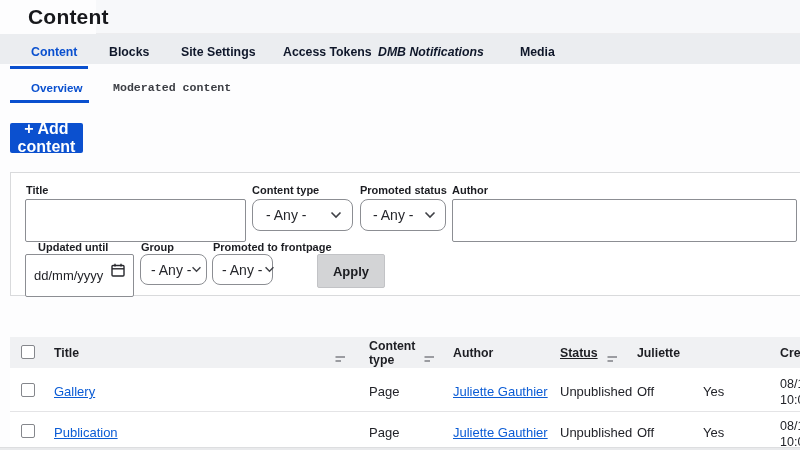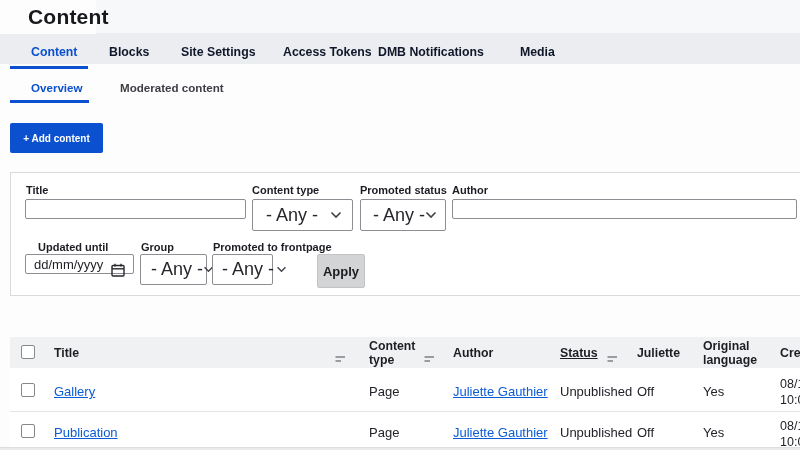--- a/index.html
+++ b/index.html
@@ -14,52 +14,52 @@
   .abs { position: absolute; }
 
   
   .gray-band   { left:0; top:5;  width:800px; height:64px; background:#ebedf0; }
   .second-band { left:0; top:69; width:800px; height:34px; background:#f7f8fa; border-bottom:1px solid #ededef; }
   .title-box   { left:0; top:0;  width:96px;  height:34px; background:#fdfdfe; }
   .page-title  { left:28px; top:5px; font-size:21px; font-weight:700; color:#17181c; letter-spacing:.2px; }
 
   .ptab { top:45px; height:18px; font-size:12.3px; font-weight:700; color:#0f172a; cursor:pointer; white-space:nowrap; }
   .ptab.active { color:#0a50cf; }
-  .pt0{left:31px;} .pt1{left:109px;} .pt2{left:181px;} .pt3{left:283px;} .pt4{left:378px;} .pt5{left:520px;}
+  .pt0{left:31px;} .pt1{left:109px;} .pt2{left:181px;} .pt3{left:283px;} .pt4{left:378px;font-style:italic;} .pt5{left:520px;}
   .ptab-underline { left:10px; top:66px; width:78px; height:3px; background:#0a50cf; }
 
   .stab { top:81px; height:16px; font-size:11.6px; font-weight:700; color:#3c3e44; cursor:pointer; white-space:nowrap; }
   .stab.active { color:#0a50cf; }
-  .st0{left:31px;} .st1{left:120px;}
+  .st0{left:31px;} .st1{left:113px;font-family:Liberation Mono, monospace;}
   .stab-underline { left:10px; top:100px; width:79px; height:3px; background:#0a50cf; }
 
   
   .add-btn {
-    left:10px; top:123px; width:93px; height:30px;
-    background:#0b50cf; color:#fff; font-size:10px; font-weight:700;
+    left:10px; top:123px; width:73px; height:30px;
+    background:#0b50cf; color:#fff; font-size:16px; font-weight:700;
     border:none; border-radius:2px; cursor:pointer;
     display:flex; align-items:center; justify-content:center;
     font-family:"Liberation Sans", sans-serif;
   }
 
   
   .filter-panel { left:10px; top:172px; width:800px; height:124px; background:#fff; border:1px solid #d9dadc; }
   .flabel { font-size:11px; font-weight:700; color:#1c1d22; white-space:nowrap; }
   .tbox {
-    background:#fff; border:1px solid #8c8e93; border-radius:2px; height:20px;
+    background:#fff; border:1px solid #8c8e93; border-radius:2px; height:43px;
     font-size:13px; font-family:"Liberation Sans", sans-serif; color:#1f2025; padding:0 8px; outline:none;
   }
   .selbox {
-    background:#fff; border:1px solid #8c8e93; border-radius:2px; height:32px;
-    display:flex; align-items:center; font-size:18px; color:#26272c; cursor:pointer;
+    background:#fff; border:1px solid #8c8e93; border-radius:8px; height:32px;
+    display:flex; align-items:center; font-size:14px; color:#26272c; cursor:pointer;
   }
   .selbox .sel-val { white-space:nowrap; }
   .chev { display:block; }
   .apply-btn {
-    left:317px; top:254px; width:48px; height:34px;
+    left:317px; top:254px; width:68px; height:34px;
     background:#d3d4d6; border:1px solid #c2c3c6; border-radius:2px;
     font-size:13px; font-weight:700; color:#1b1c20; cursor:pointer;
     font-family:"Liberation Sans", sans-serif;
   }
   .date-field { left:25px; top:254px; width:109px; }
   .date-field input { width:100%; padding-right:28px; }
   .date-field input::placeholder { color:#1f2025; opacity:1; }
   .cal-icon { position:absolute; right:9px; top:9px; }
 
   
@@ -184,22 +184,20 @@
   </span>
   <div class="th one" style="left:443px;">Author</div>
   <div class="th one" style="left:550px;text-decoration:underline;">Status</div>
   <span class="sort-ic" style="left:597px;">
     <svg width="11" height="8" viewBox="0 0 11 8">
         <line x1="0.5" y1="2" x2="10" y2="2" stroke="#76787d" stroke-width="1.4"></line>
         <line x1="0.5" y1="6" x2="6" y2="6" stroke="#76787d" stroke-width="1.4"></line>
       </svg>
   </span>
   <div class="th one" style="left:627px;">Juliette</div>
-  <div class="th two" style="left:693px;">Original
-language</div>
   <div class="th one" style="left:770px;">Created</div>
 </div>
 
 <div class="abs trow trow1">
   <div class="checkbox" style="left:11px; top:15px;"></div>
   <div class="td td-link" style="left:44px; top:16px;text-align:right;">Gallery</div>
   <div class="td" style="left:359px; top:16px;">Page</div>
   <div class="td td-link" style="left:443px; top:16px;">Juliette Gauthier</div>
   <div class="td" style="left:550px; top:16px;">Unpublished</div>
   <div class="td" style="left:627px; top:16px;">Off</div>

